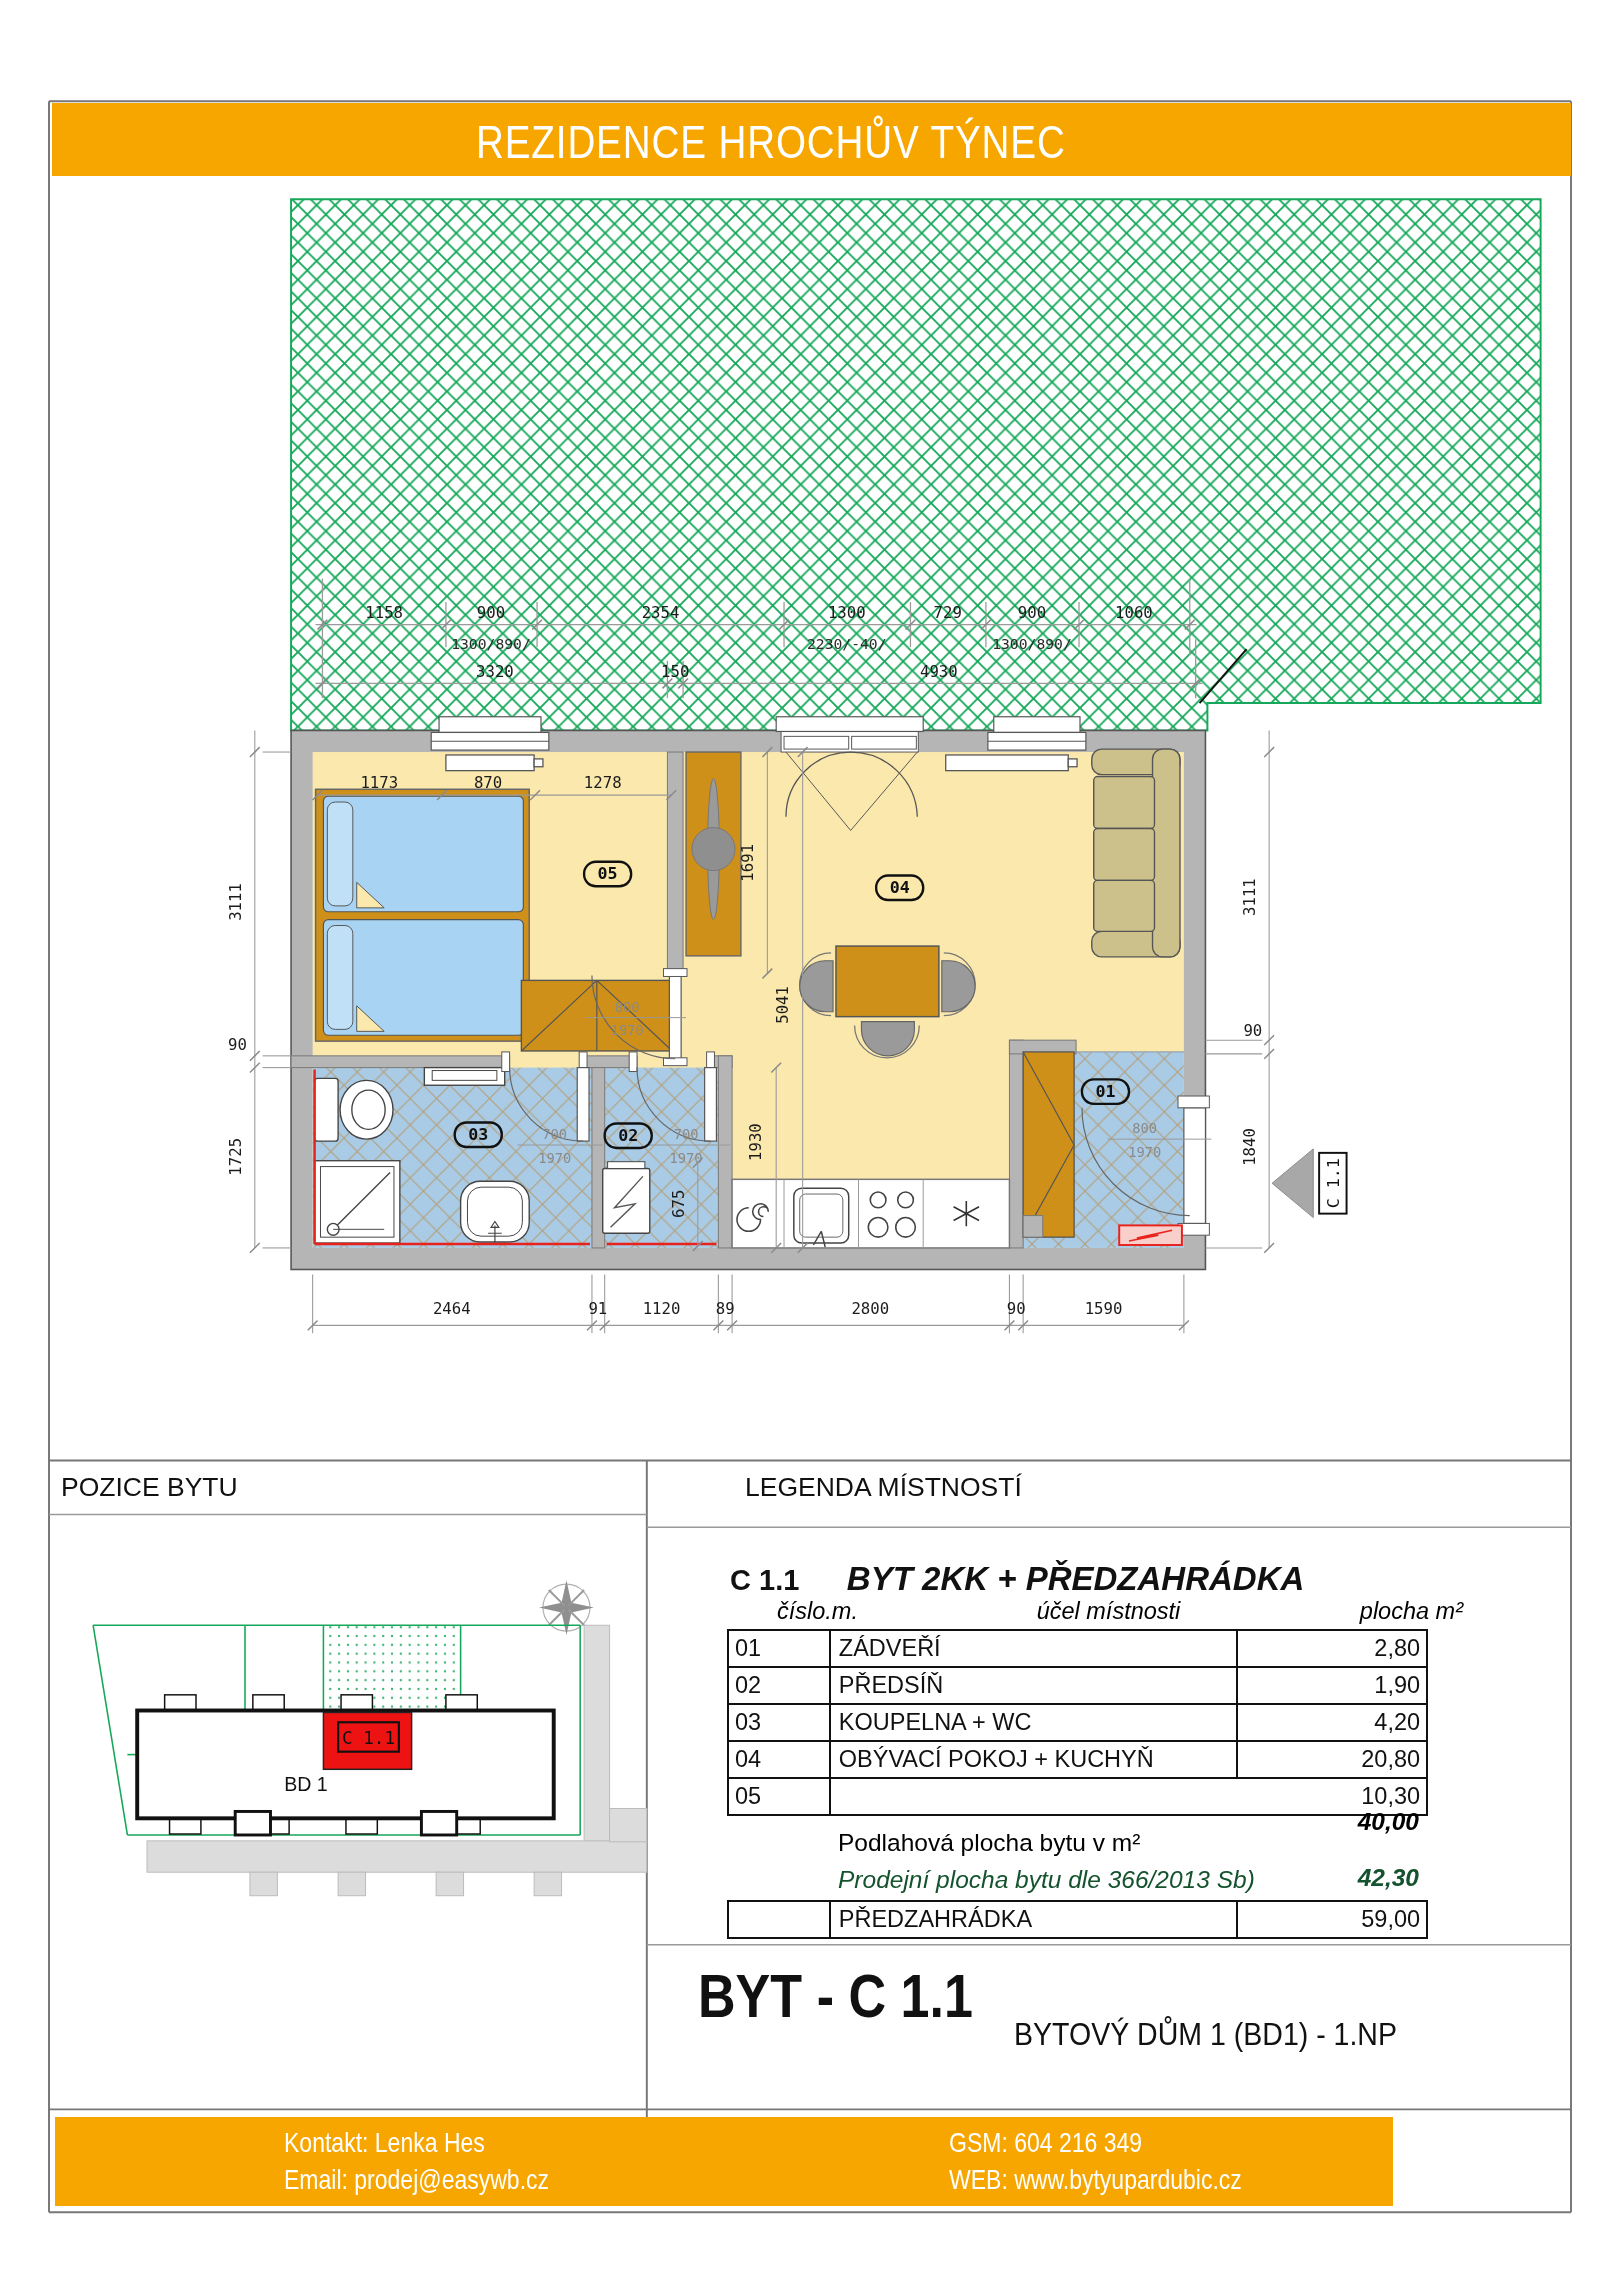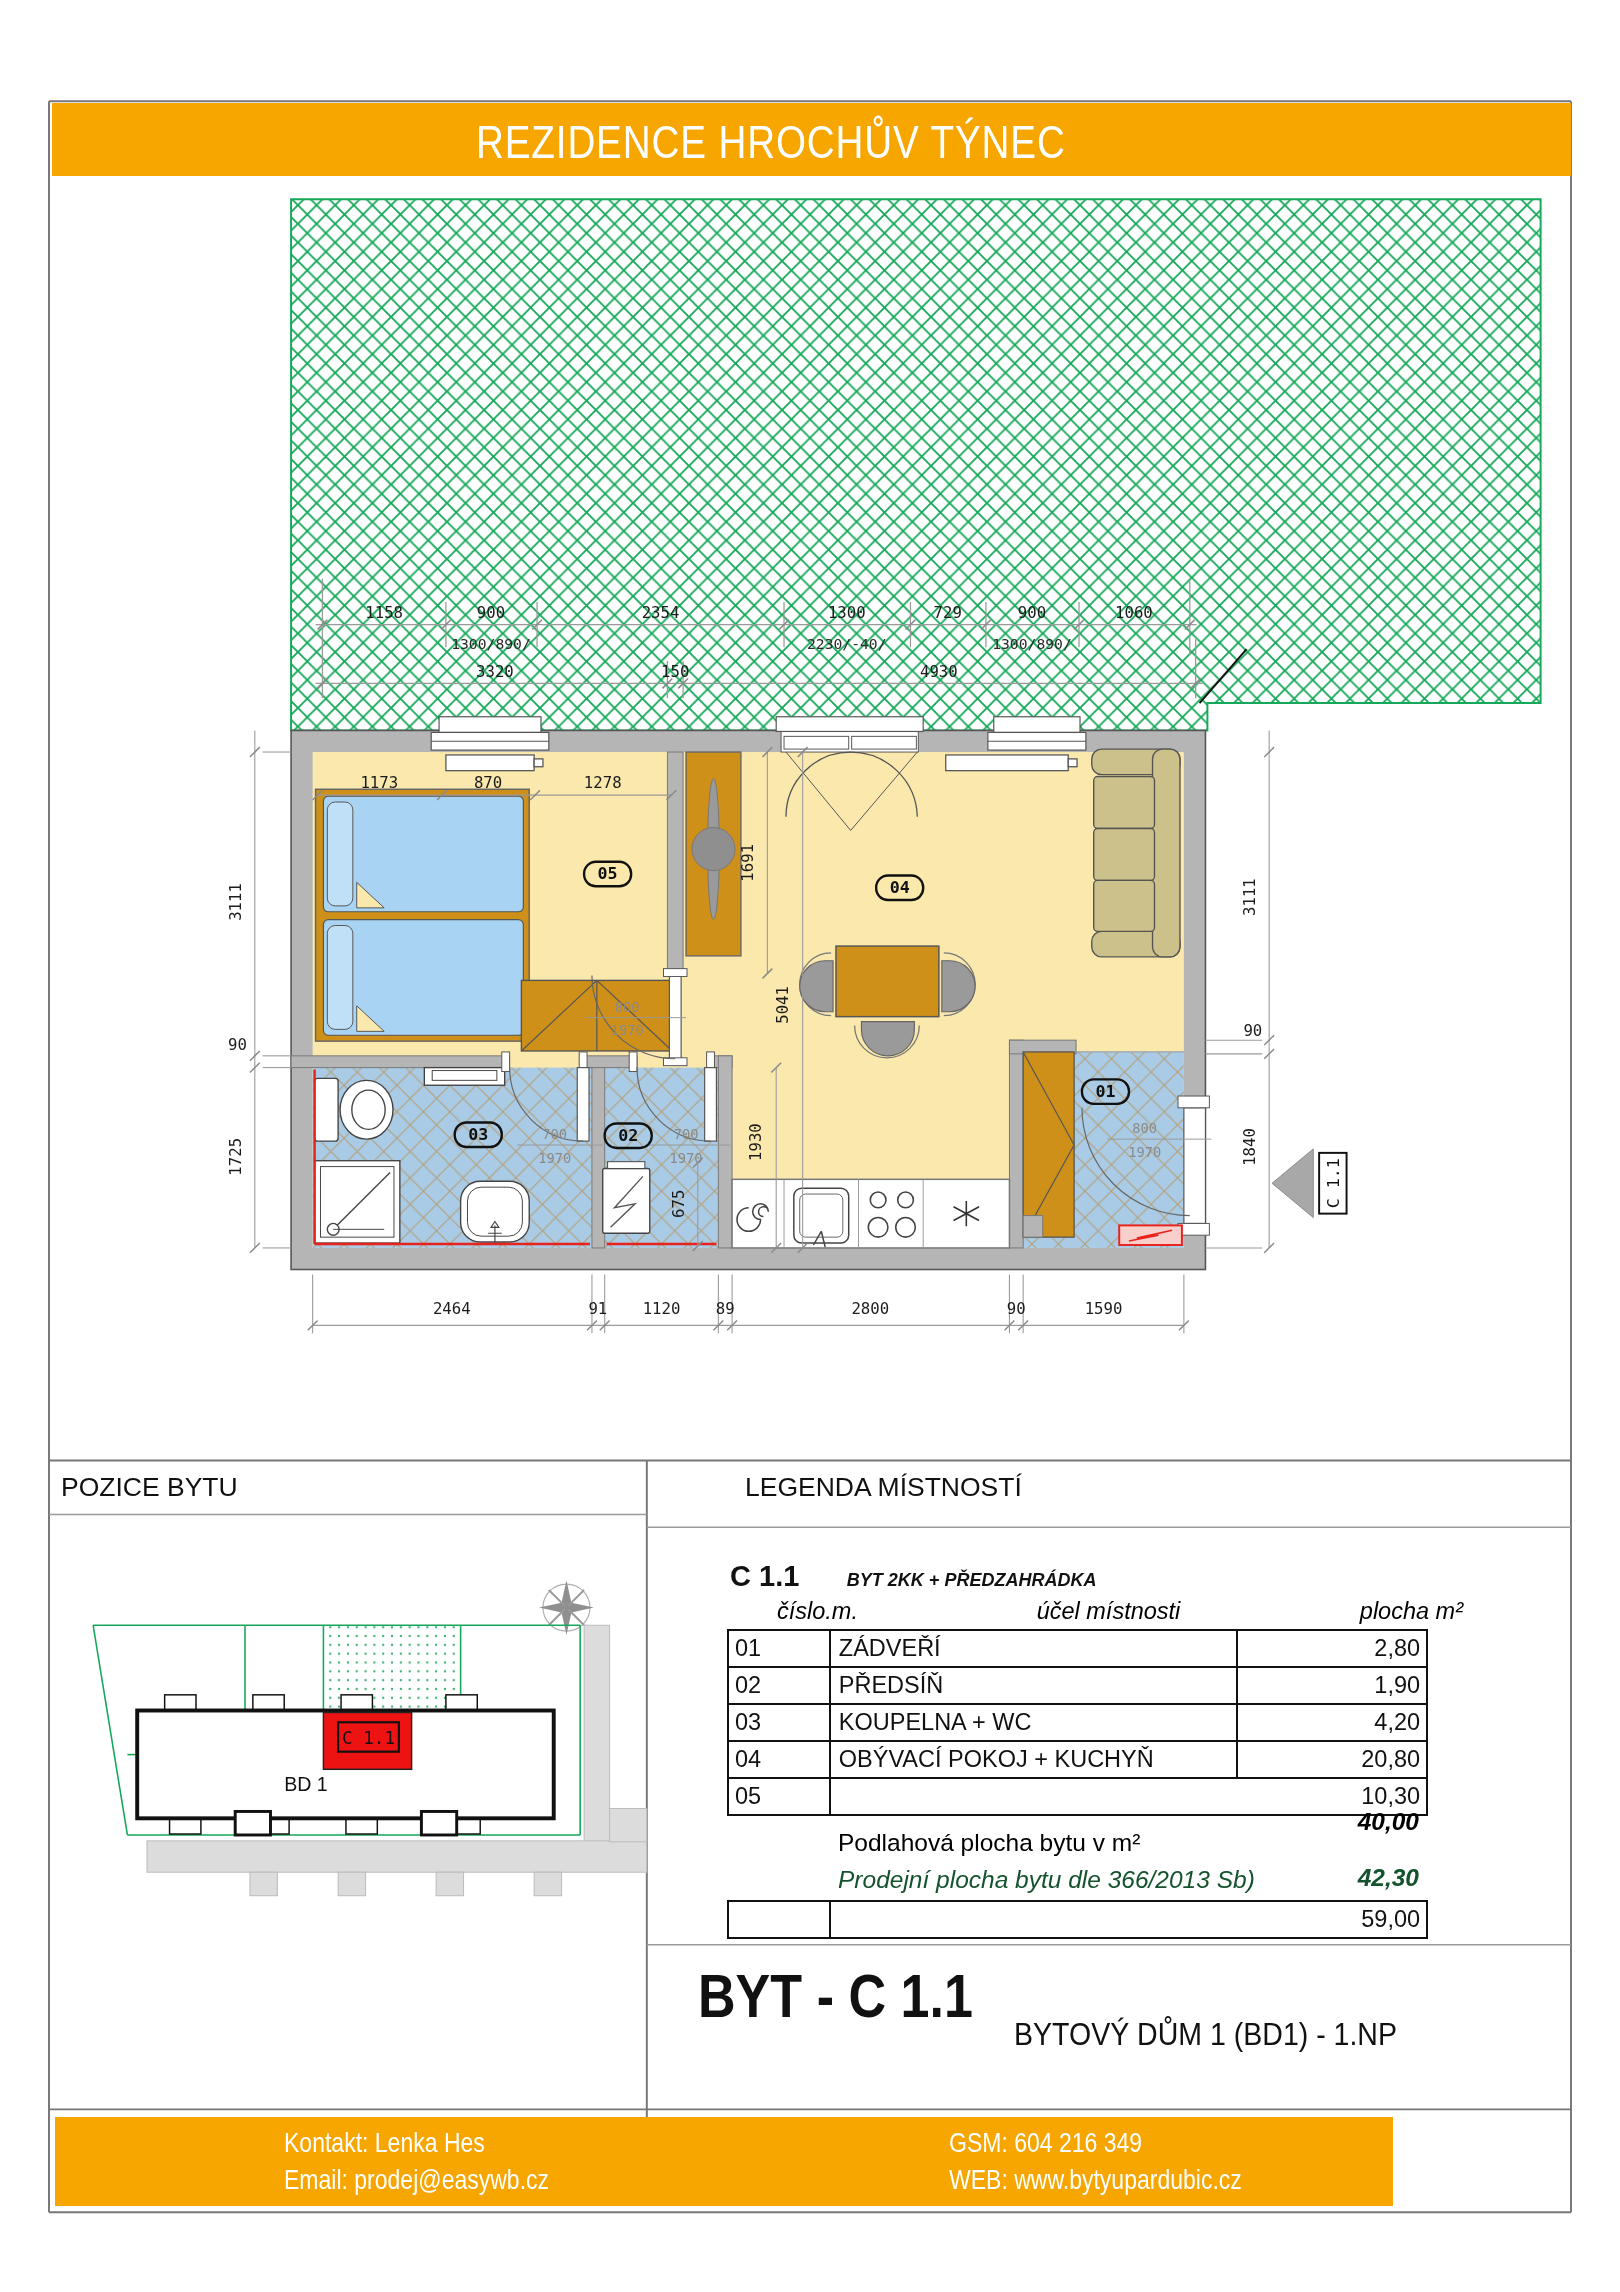--- a/index.html
+++ b/index.html
@@ -13,21 +13,21 @@
   .ftr-line{position:absolute;font-size:27.4px;}
   #pozice-h,#legend-h{font-size:26.5px;color:#111;}
   svg text{font-family:"DejaVu Sans Mono","Liberation Mono",monospace;}
   .dim{font-size:16px;fill:#1c1c1c;}
   .dimsub{font-size:15px;fill:#2a2a2a;}
   .dimg{font-size:14px;fill:#8a8a8a;}
   .roomno{font-size:17px;fill:#111;font-weight:bold;}
   
   .lg{font-size:23.5px;color:#111;}
   .lg-unit{font-size:29px;font-weight:bold;}
-  .lg-sub{font-size:18px;font-weight:bold;font-style:italic;}
+  .lg-sub{font-size:33px;font-weight:bold;font-style:italic;}
   .lg-colh{font-size:23.5px;font-style:italic;margin-left:40px;}
   .lg-grid{border:2px solid #111;}
   .lg-row{display:flex;border-bottom:2px solid #111;height:35px;align-items:center;}
   .lg-row:last-child{border-bottom:none;}
   .lg-c1{width:102px;border-right:2px solid #111;height:100%;display:flex;align-items:center;padding-left:5.9px;box-sizing:border-box;}
   .lg-c2{width:407px;border-right:2px solid #111;height:100%;display:flex;align-items:center;padding-left:7.8px;box-sizing:border-box;}
   .lg-c3{flex:1;height:100%;display:flex;align-items:center;justify-content:flex-end;padding-right:5.9px;box-sizing:border-box;border-radius:6px;}
   .lg-sumlbl{font-size:24.5px;}
   .lg-sumval{font-size:24.5px;font-weight:bold;font-style:italic;}
   .blue{color:#14532d;font-style:italic;}
@@ -466,20 +466,21 @@
 </div>
 
 <div class="abs lg-sumlbl" style="left:838px;top:1829px">Podlahová plocha bytu v m²</div>
 <div class="abs lg-sumval" style="left:1266px;top:1808px;width:153px;text-align:right">40,00</div>
 <div class="abs lg-sumlbl blue" style="left:838px;top:1866px">Prodejní plocha bytu dle 366/2013 Sb)</div>
 <div class="abs lg-sumval blue" style="left:1266px;top:1864px;width:153px;text-align:right">42,30</div>
 
 <div class="abs lg lg-grid" style="left:727px;top:1900px;width:697px">
   <div class="lg-row">
     <div class="lg-c1"></div>
+    <div class="lg-c2">PŘEDZAHRÁDKA</div>
     <div class="lg-c3">59,00</div>
   </div>
 </div>
 
 <div id="byt-title" class="abs" style="left:698px;top:1960px">
   <span class="nx">BYT - C 1.1</span>
 </div>
 <div id="byt-sub" class="abs" style="left:1014px;top:2017px">
   <span class="nx" style="transform:scaleX(.92)">BYTOVÝ DŮM 1 (BD1)  -  1.NP</span>
 </div>

